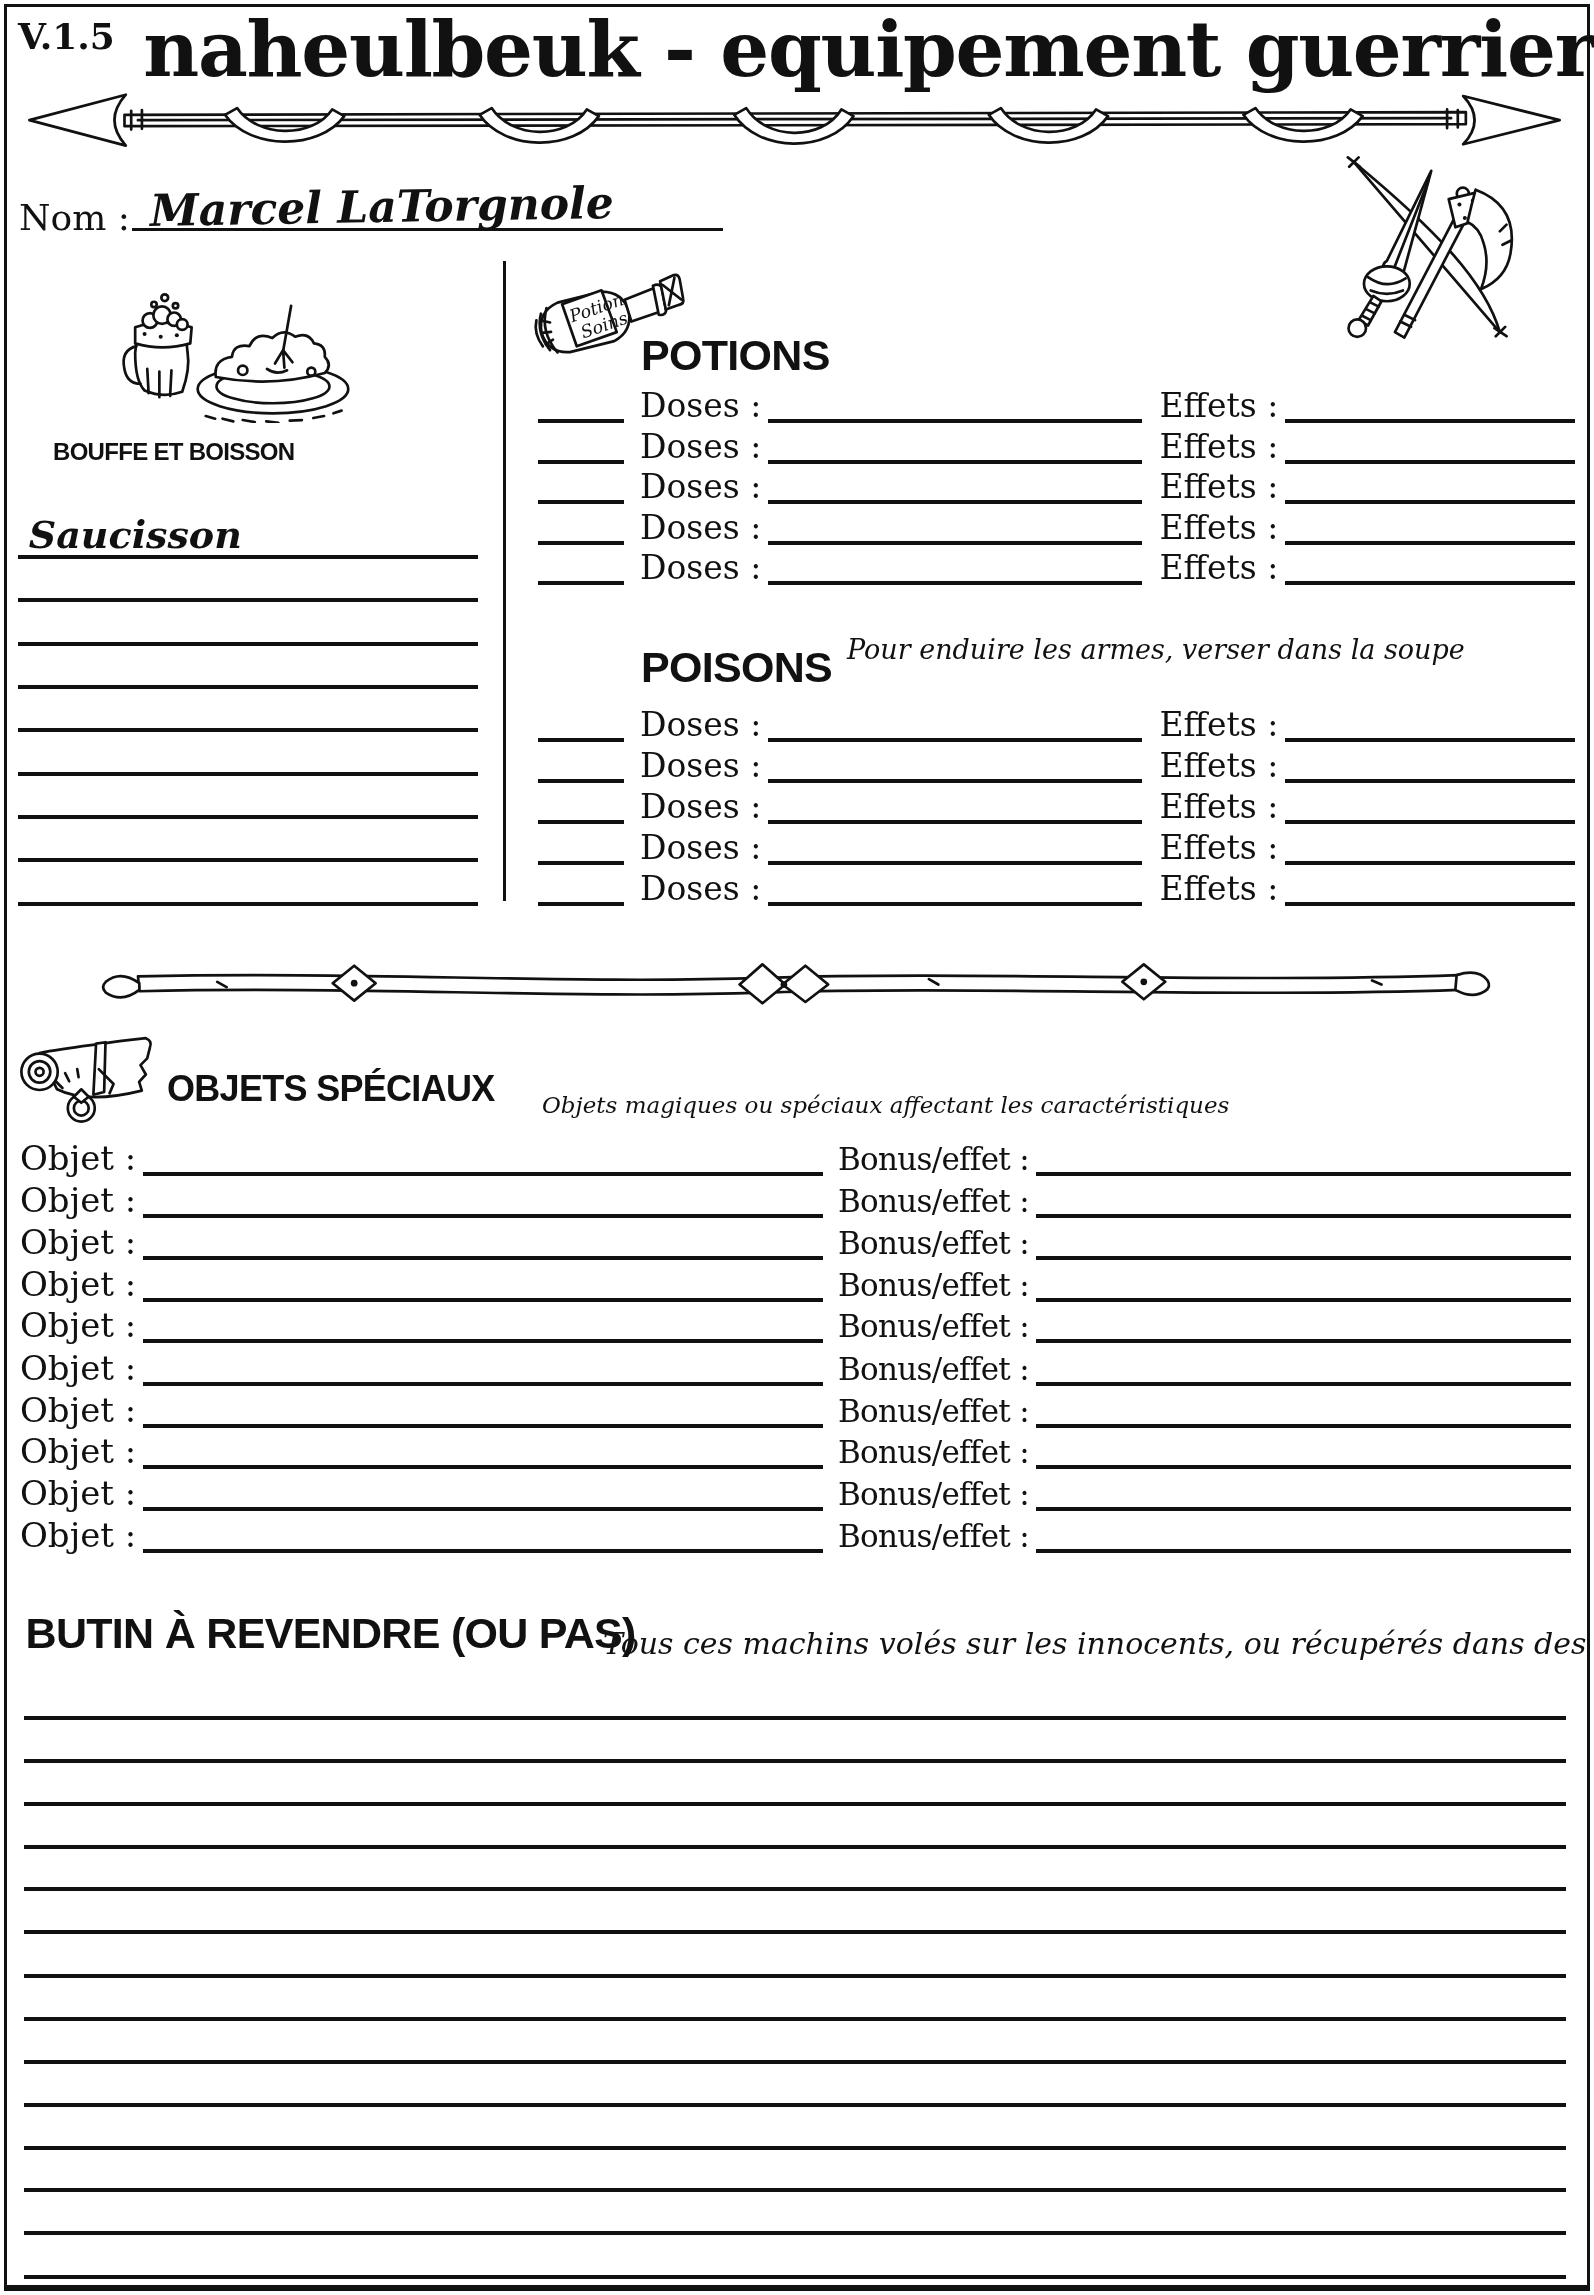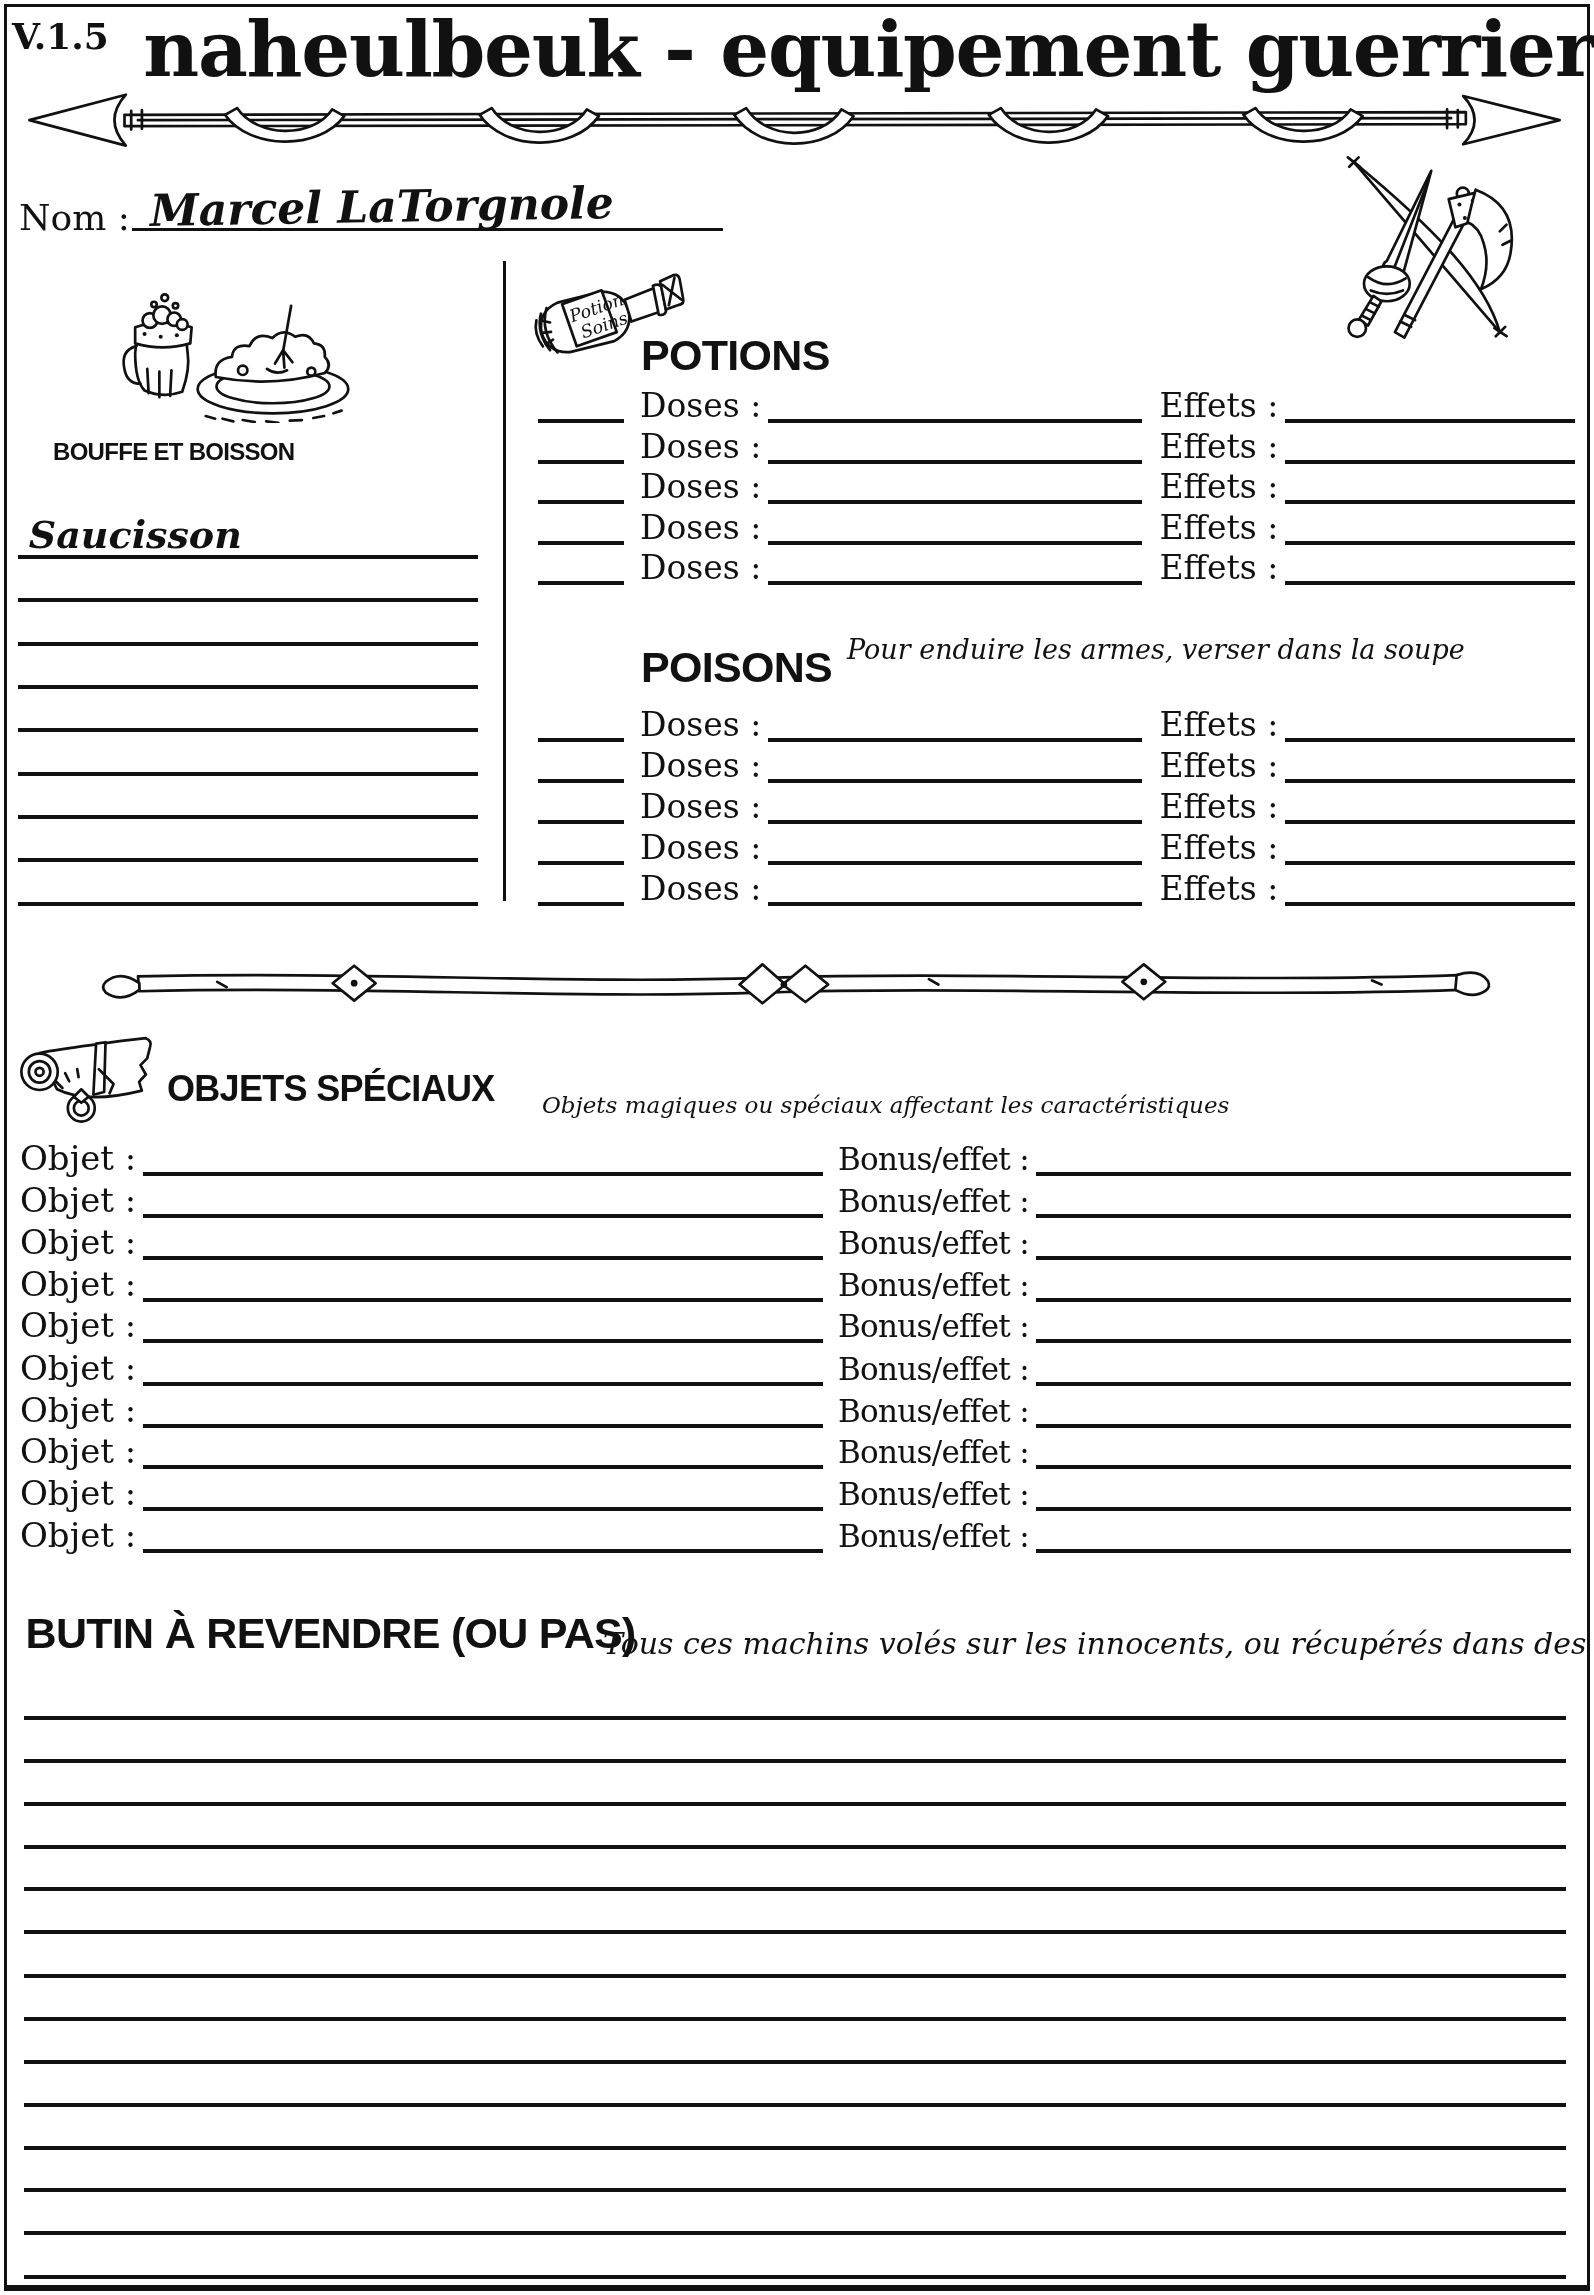--- a/index.html
+++ b/index.html
@@ -6,21 +6,21 @@
   body {
     width:1594px; height:2295px; position:relative; background:#ffffff;
     font-family:"Liberation Sans", sans-serif; color:#111; overflow:hidden;
   }
   .abs { position:absolute; }
   .page-frame {
     position:absolute; left:4px; top:4px; width:1586px; height:2287px;
     box-sizing:border-box; border:3.4px solid #111; border-bottom-width:6px;
   }
   .version {
-    position:absolute; left:12px; top:15px;
+    position:absolute; left:18px; top:15px;
     font-family:"DejaVu Serif", serif; font-weight:bold; font-size:36px;
   }
   .title {
     position:absolute; left:0; right:0; top:4px; text-align:right;
     font-family:"DejaVu Serif", serif; font-weight:bold; font-size:77px;
     text-transform:lowercase; letter-spacing:-1.3px; white-space:nowrap;
   }
   .heading {
     position:absolute; font-family:"Liberation Sans", sans-serif;
     font-weight:800; letter-spacing:-0.7px; white-space:nowrap; line-height:1.05;

